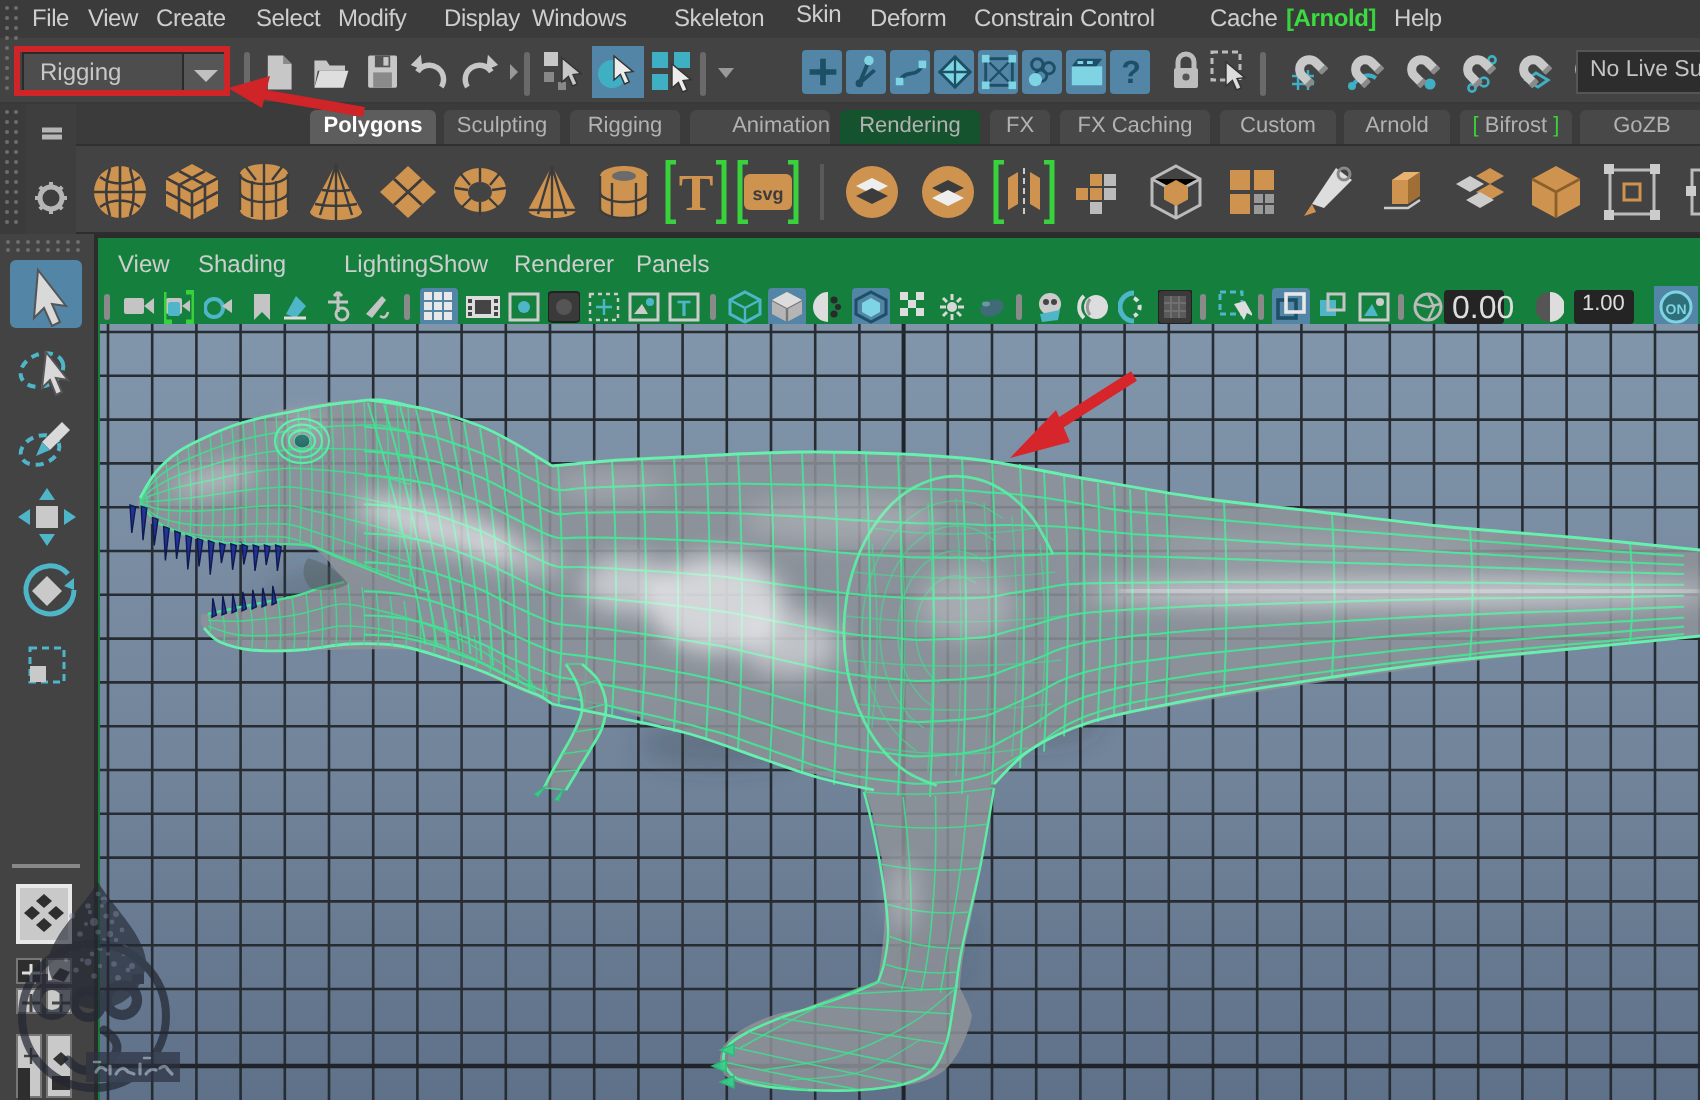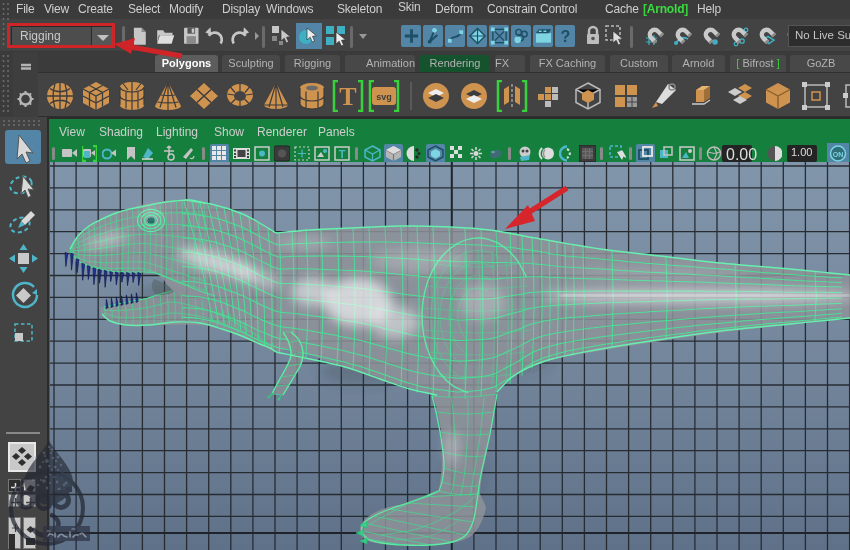--- a/index.html
+++ b/index.html
@@ -32,21 +32,21 @@
 <span style="position:absolute;left:643px;top:2px;color:#37d23c;font-weight:bold">[<span style="color:#3bdc40">Arnold</span>]</span>
 <span style="position:absolute;left:697px;top:2px">Help</span>
   </div>
 <div class="toolbar"></div>
 <div class="tabrow">
 <div style="position:absolute;left:155px;top:3px;width:63px;height:17px;background:#5d5d5d;color:#fff;font-weight:bold;border-radius:3px 3px 0 0;text-align:center;font-size:11px;line-height:17px;white-space:nowrap;overflow:hidden">Polygons</div>
 <div style="position:absolute;left:222px;top:3px;width:58px;height:17px;background:#484848;color:#b2b2b2;border-radius:3px 3px 0 0;text-align:center;font-size:11px;line-height:17px;white-space:nowrap;overflow:hidden">Sculpting</div>
 <div style="position:absolute;left:285px;top:3px;width:55px;height:17px;background:#484848;color:#b2b2b2;border-radius:3px 3px 0 0;text-align:center;font-size:11px;line-height:17px;white-space:nowrap;overflow:hidden">Rigging</div>
 <div style="position:absolute;left:345px;top:3px;width:70px;height:17px;background:#484848;color:#b2b2b2;border-radius:3px 3px 0 0;text-align:right;font-size:11px;line-height:17px;white-space:nowrap;overflow:hidden">Animation</div>
 <div style="position:absolute;left:420px;top:3px;width:70px;height:17px;background:#14532d;color:#b2b2b2;border-radius:3px 3px 0 0;text-align:center;font-size:11px;line-height:17px;white-space:nowrap;overflow:hidden">Rendering</div>
-<div style="position:absolute;left:495px;top:3px;width:30px;height:17px;background:#484848;color:#b2b2b2;border-radius:3px 3px 0 0;text-align:left;font-size:11px;line-height:17px;white-space:nowrap;overflow:hidden">FX</div>
+<div style="position:absolute;left:495px;top:3px;width:30px;height:17px;background:#484848;color:#b2b2b2;border-radius:3px 3px 0 0;text-align:center;font-size:11px;line-height:17px;white-space:nowrap;overflow:hidden">FX</div>
 <div style="position:absolute;left:530px;top:3px;width:75px;height:17px;background:#484848;color:#b2b2b2;border-radius:3px 3px 0 0;text-align:center;font-size:11px;line-height:17px;white-space:nowrap;overflow:hidden">FX Caching</div>
 <div style="position:absolute;left:610px;top:3px;width:58px;height:17px;background:#484848;color:#b2b2b2;border-radius:3px 3px 0 0;text-align:center;font-size:11px;line-height:17px;white-space:nowrap;overflow:hidden">Custom</div>
 <div style="position:absolute;left:672px;top:3px;width:53px;height:17px;background:#484848;color:#b2b2b2;border-radius:3px 3px 0 0;text-align:center;font-size:11px;line-height:17px;white-space:nowrap;overflow:hidden">Arnold</div>
 <div style="position:absolute;left:730px;top:3px;width:56px;height:17px;background:#484848;color:#b2b2b2;border-radius:3px 3px 0 0;text-align:center;font-size:11px;line-height:17px;white-space:nowrap;overflow:hidden"><span style="color:#37d23c">[</span> Bifrost <span style="color:#37d23c">]</span></div>
 <div style="position:absolute;left:790px;top:3px;width:62px;height:17px;background:#484848;color:#b2b2b2;border-radius:3px 3px 0 0;text-align:center;font-size:11px;line-height:17px;white-space:nowrap;overflow:hidden">GoZB</div>
   </div>
 <div class="shelf"></div>
 <div class="gutter"></div>
 <div class="shelfctl"><svg width="25" height="65">
       <path d="M8,13 h10 M8,16.5 h10" stroke="#b5b5b5" stroke-width="2.5"></path>
@@ -243,21 +243,21 @@
     <circle cx="29" cy="125" r="1" fill="#6e6e6e"></circle>
     <circle cx="34" cy="121" r="1" fill="#6e6e6e"></circle>
     <circle cx="34" cy="125" r="1" fill="#6e6e6e"></circle>
     <circle cx="39" cy="121" r="1" fill="#6e6e6e"></circle>
     <circle cx="39" cy="125" r="1" fill="#6e6e6e"></circle>
   </svg>
 <div class="vp">
   <div class="vpmenu">
       <span style="position:absolute;left:10px;top:4px">View</span>
 <span style="position:absolute;left:50px;top:4px">Shading</span>
-<span style="position:absolute;left:107px;top:4px">Lighting</span>
+<span style="position:absolute;left:123px;top:4px">Lighting</span>
 <span style="position:absolute;left:165px;top:4px">Show</span>
 <span style="position:absolute;left:208px;top:4px">Renderer</span>
 <span style="position:absolute;left:269px;top:4px">Panels</span>
     </div>
   <div class="vptools">
       <svg style="position:absolute;left:3px;top:2px" width="3" height="17" viewBox="0 0 3 17">
         <rect x="0" y="2" width="3" height="13" rx="1.5" fill="#8a8a8a"></rect>
       </svg>
 <svg style="position:absolute;left:13px;top:2px" width="15" height="17" viewBox="0 0 15 17">
         <rect x="0" y="4" width="10" height="8" rx="1" fill="#c4c4c4"></rect>

